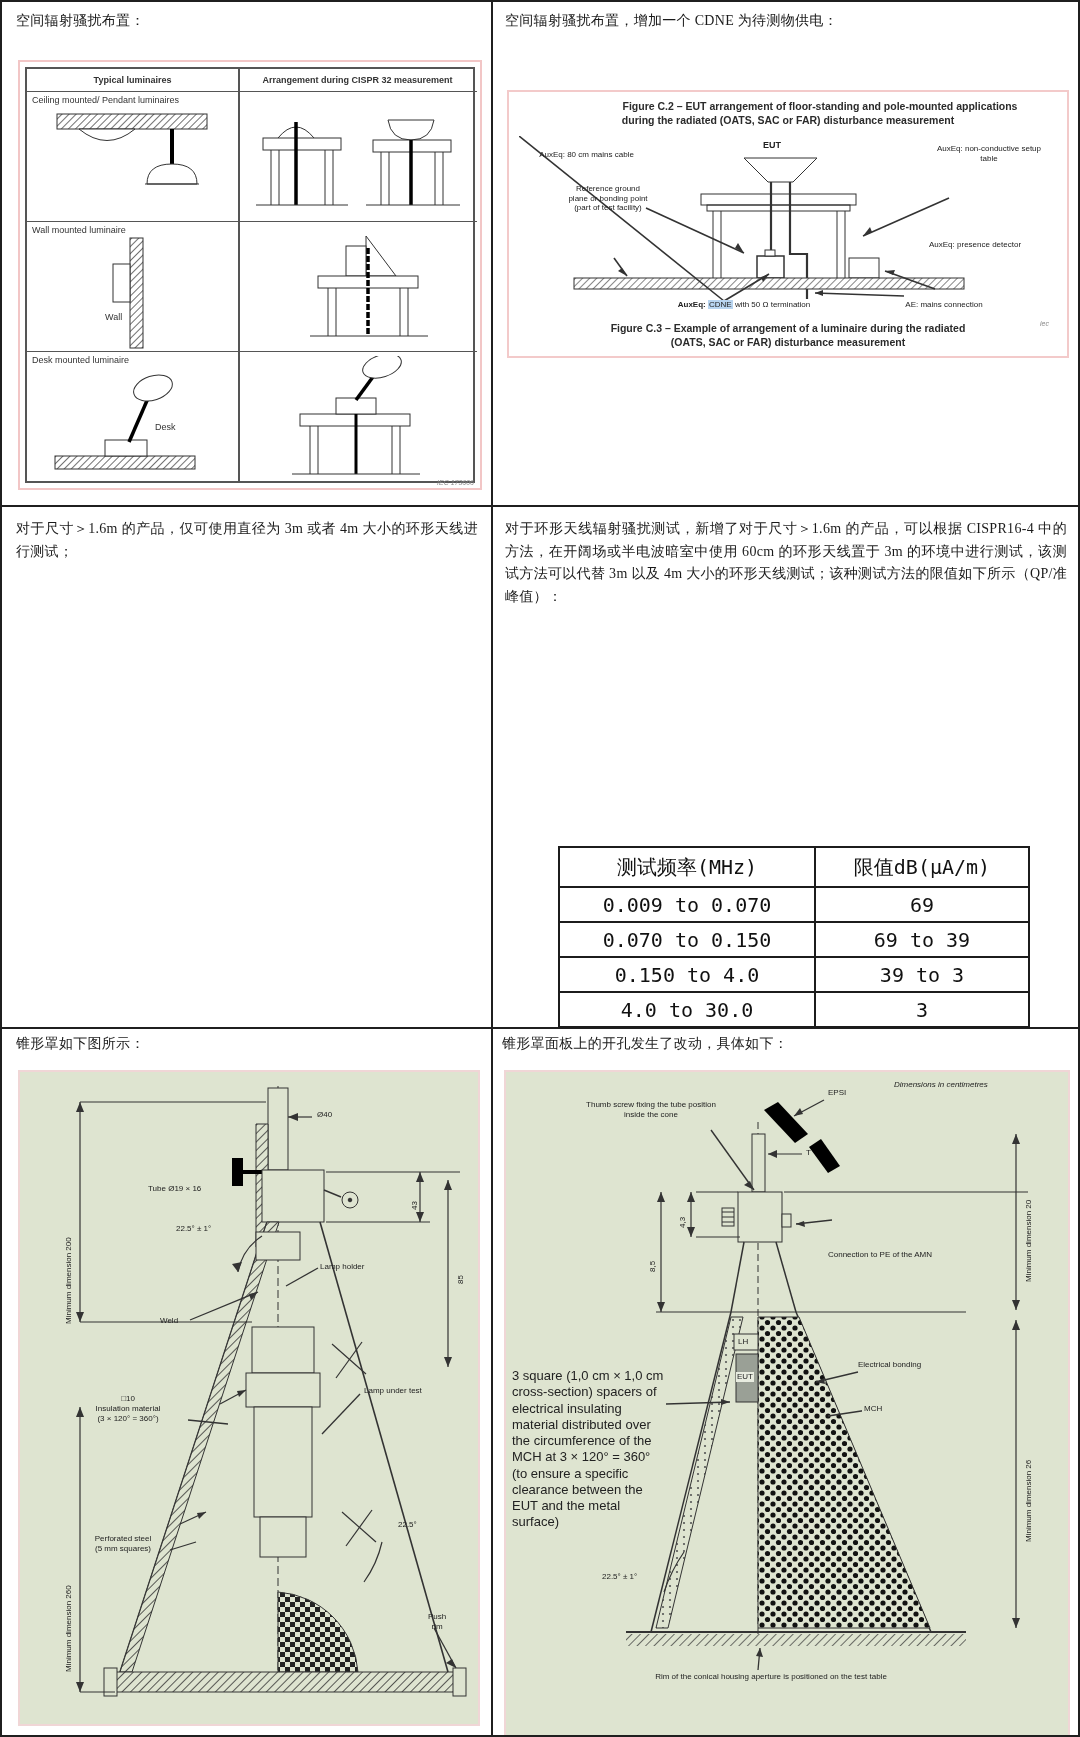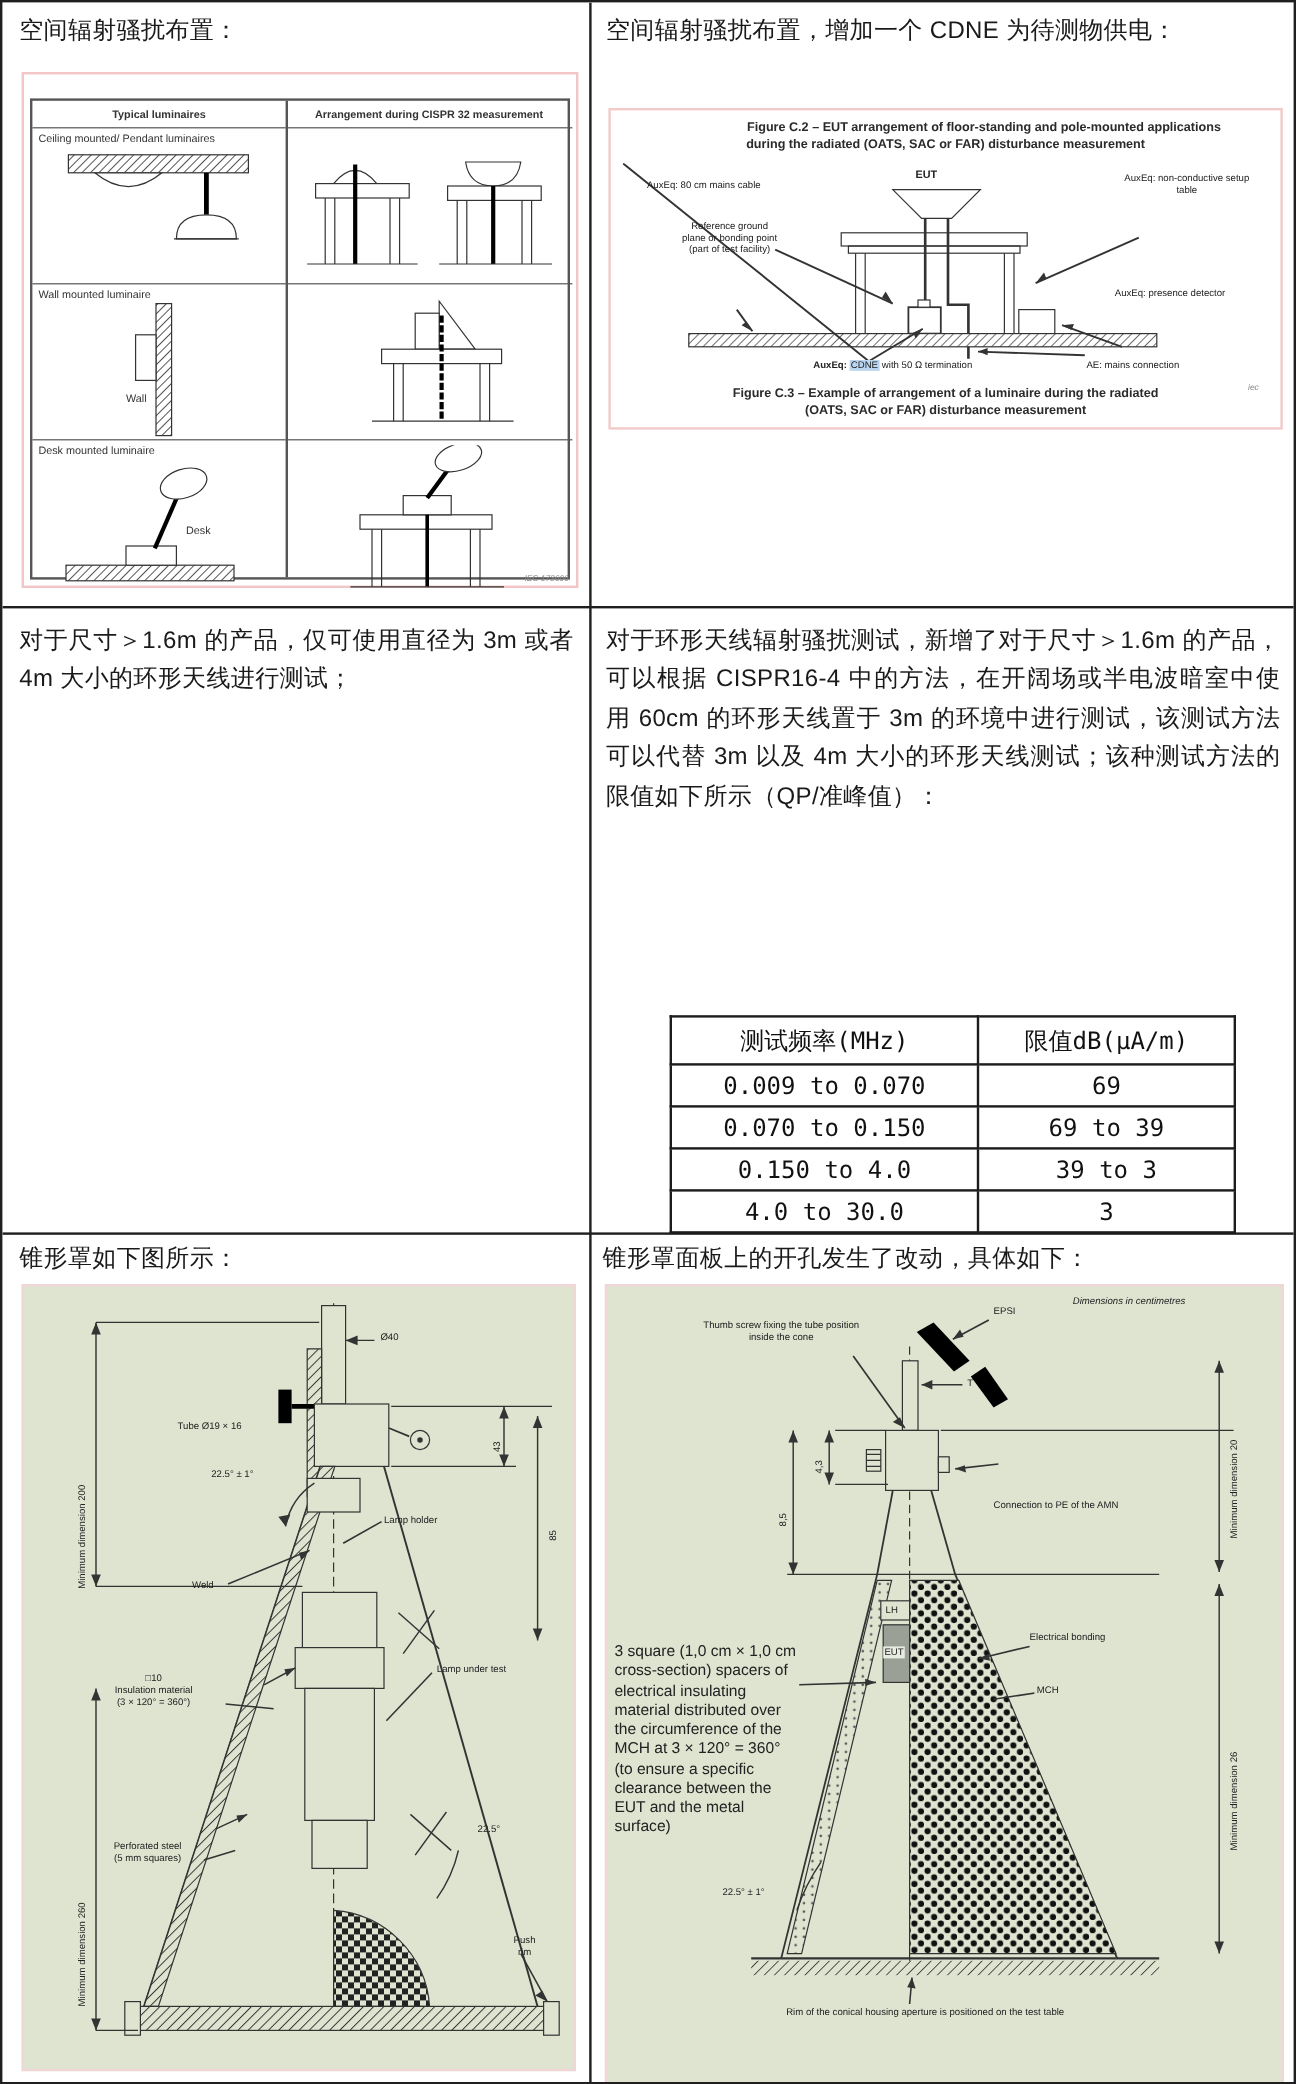--- a/index.html
+++ b/index.html
@@ -1,24 +1,24 @@
 <!DOCTYPE html>
 <html><head>
 <meta charset="utf-8">
 <style>
   html,body{margin:0;padding:0;background:#fff;}
   .page{position:relative;width:1080px;height:1737px;background:#fff;border:2px solid #1f1f1f;
         box-sizing:border-box;font-family:"Liberation Sans","DejaVu Sans",sans-serif;color:#1a1a1a;overflow:hidden;}
   .vline{position:absolute;left:489px;top:0;width:2px;height:1737px;background:#1f1f1f;}
   .hline{position:absolute;left:0;width:1080px;height:2px;background:#1f1f1f;}
-  .cn{font-size:20px;line-height:1.62;letter-spacing:.3px;}
+  .cn{font-size:14px;line-height:1.62;letter-spacing:.3px;font-family:Liberation Serif, serif;}
   .abs{position:absolute;}
   
   .figwrap{position:absolute;background:#fff;border:2px solid #f2c6c6;box-sizing:border-box;}
-  .lumtable{position:absolute;left:5px;top:5px;right:5px;bottom:5px;border:2px solid #555;box-sizing:border-box;margin-top:15px;}
+  .lumtable{position:absolute;left:5px;top:5px;right:5px;bottom:5px;border:2px solid #555;box-sizing:border-box;}
   .lum-h{position:absolute;top:0;height:23px;border-bottom:1.5px solid #555;box-sizing:border-box;
          font-size:9px;font-weight:bold;text-align:center;line-height:23px;color:#333;}
   .lum-cell{position:absolute;box-sizing:border-box;border-bottom:1.5px solid #555;}
   .lum-lab{position:absolute;left:5px;top:3px;font-size:9px;color:#333;}
   .colsep{position:absolute;top:0;bottom:0;width:1.5px;background:#555;}
   .tinyref{position:absolute;font-size:7px;color:#888;font-style:italic;}
   
   .figc-title{position:absolute;width:100%;text-align:center;font-size:10.5px;font-weight:bold;color:#2b2b2b;line-height:1.35;}
   .slab{position:absolute;font-size:8px;line-height:1.2;color:#222;text-align:center;}
   .hl{background:#b9d5f0;padding:0 1px;}

